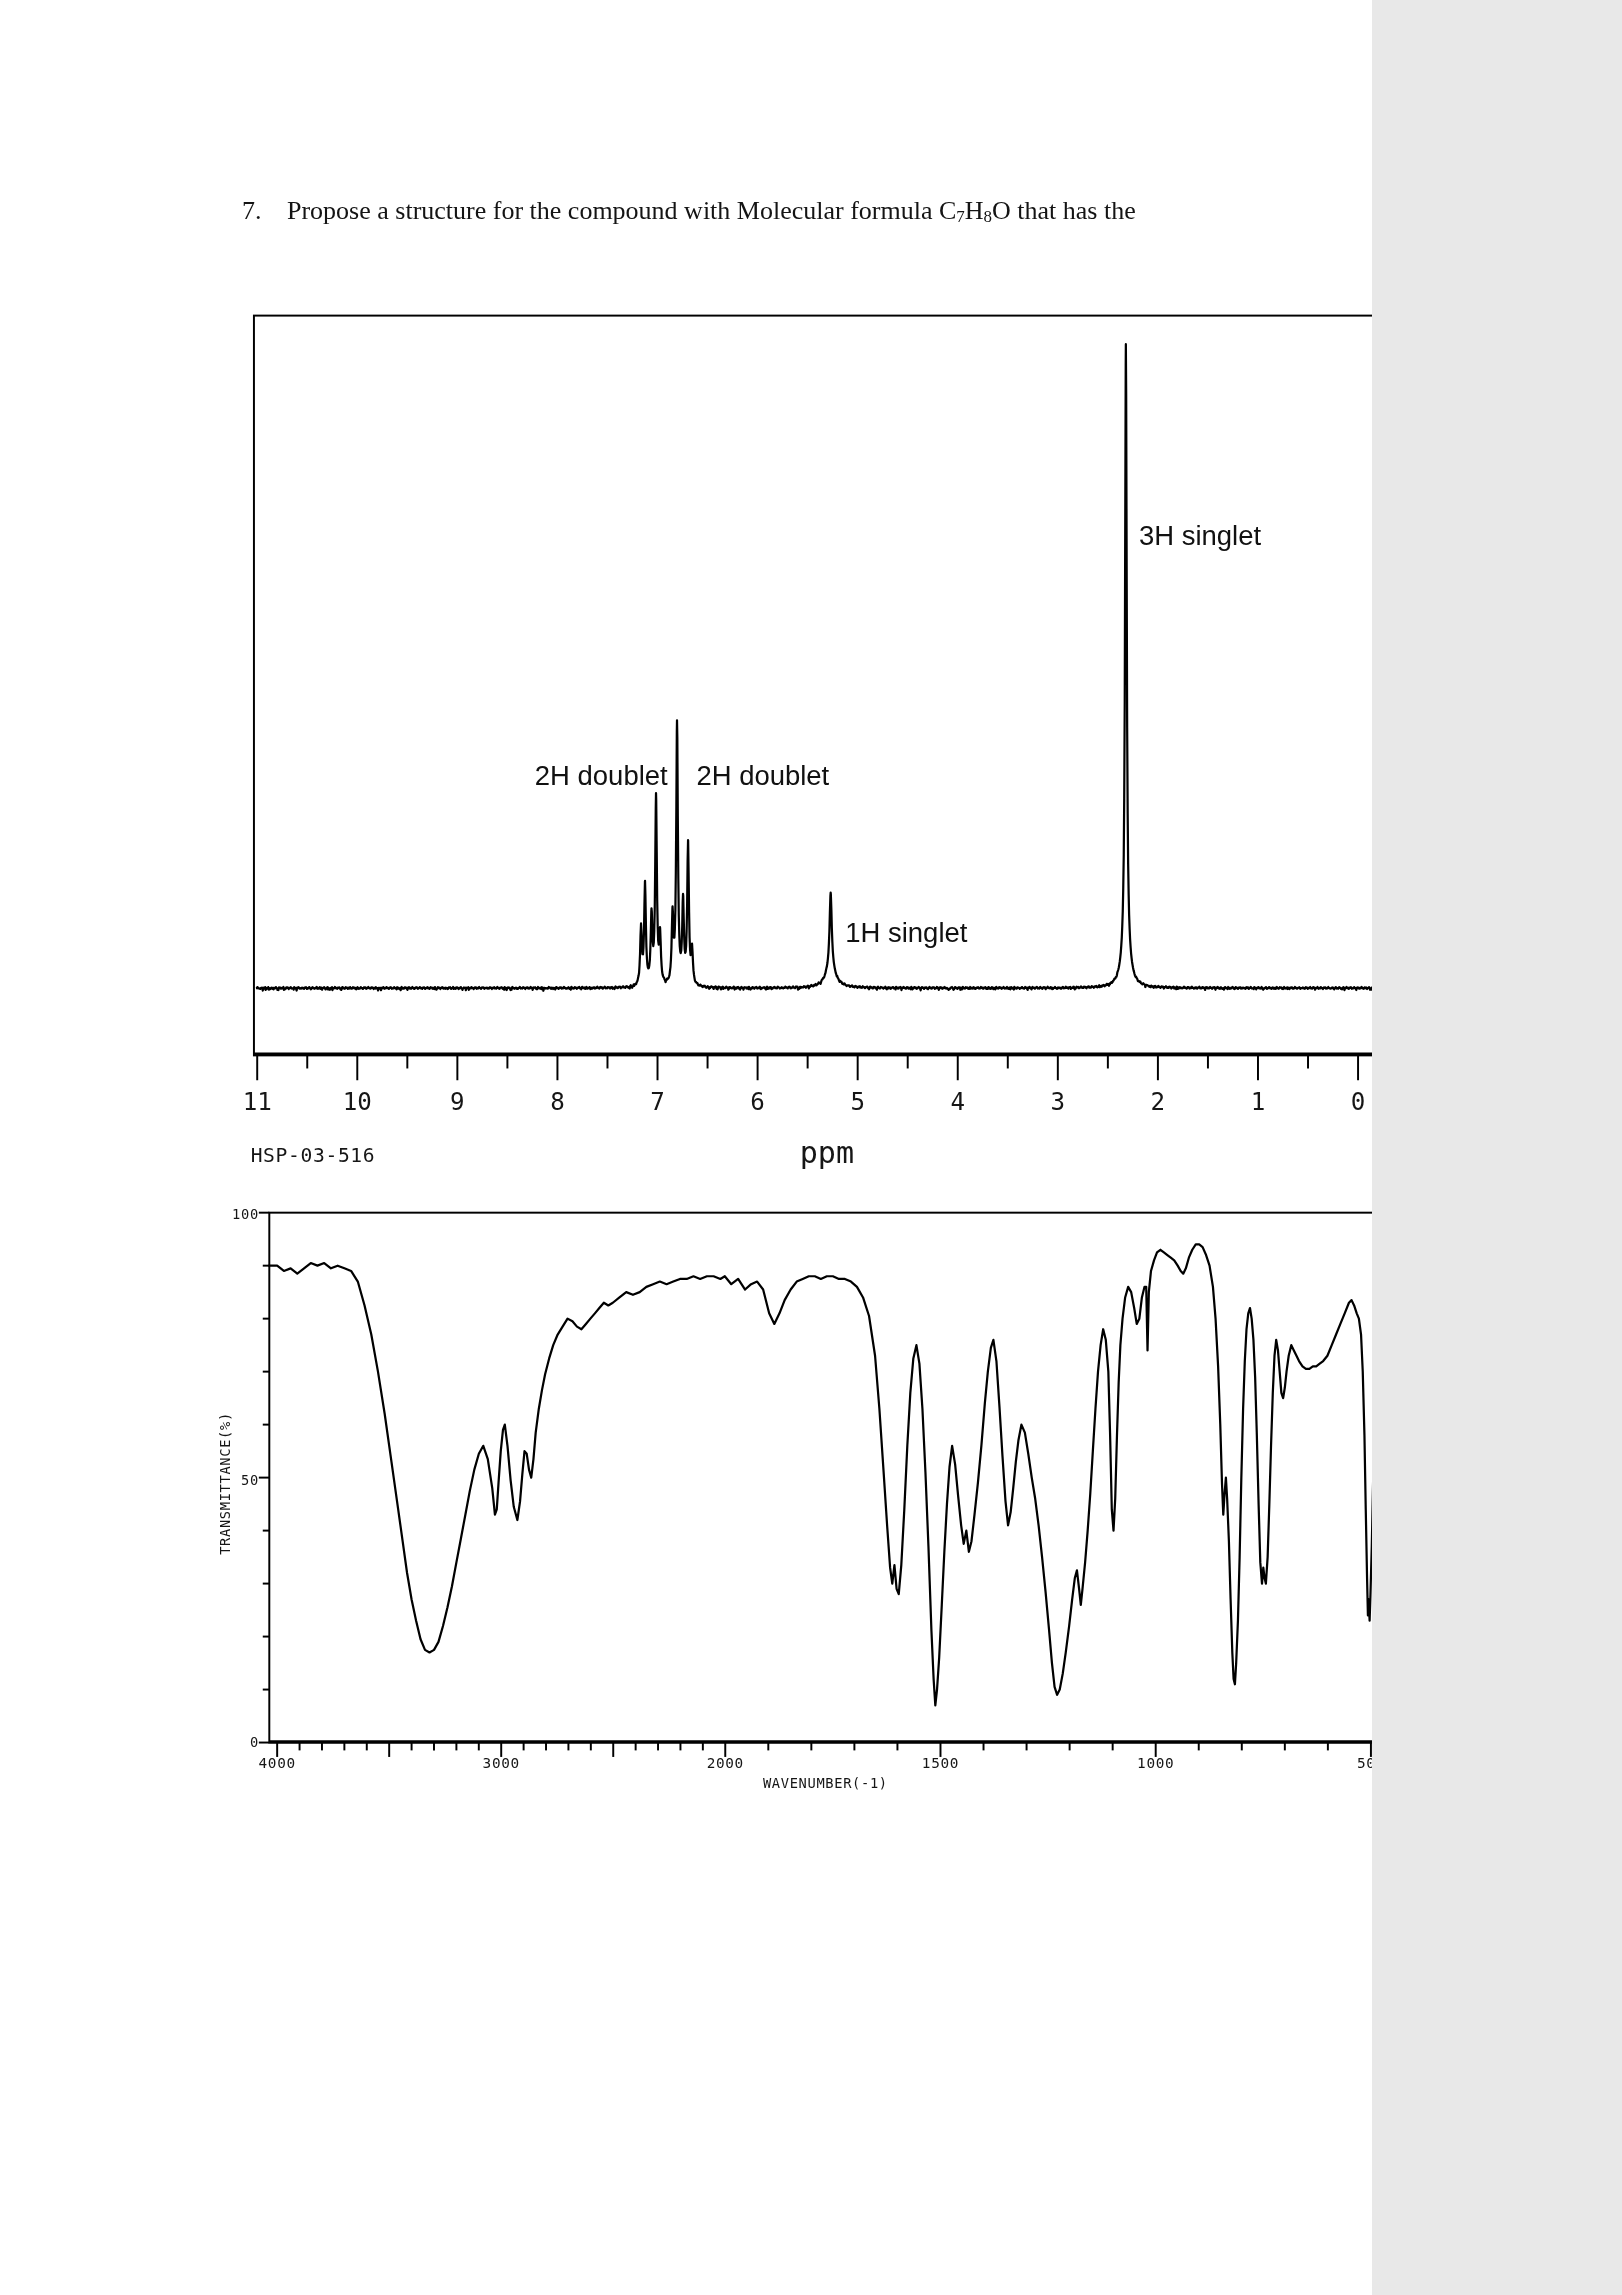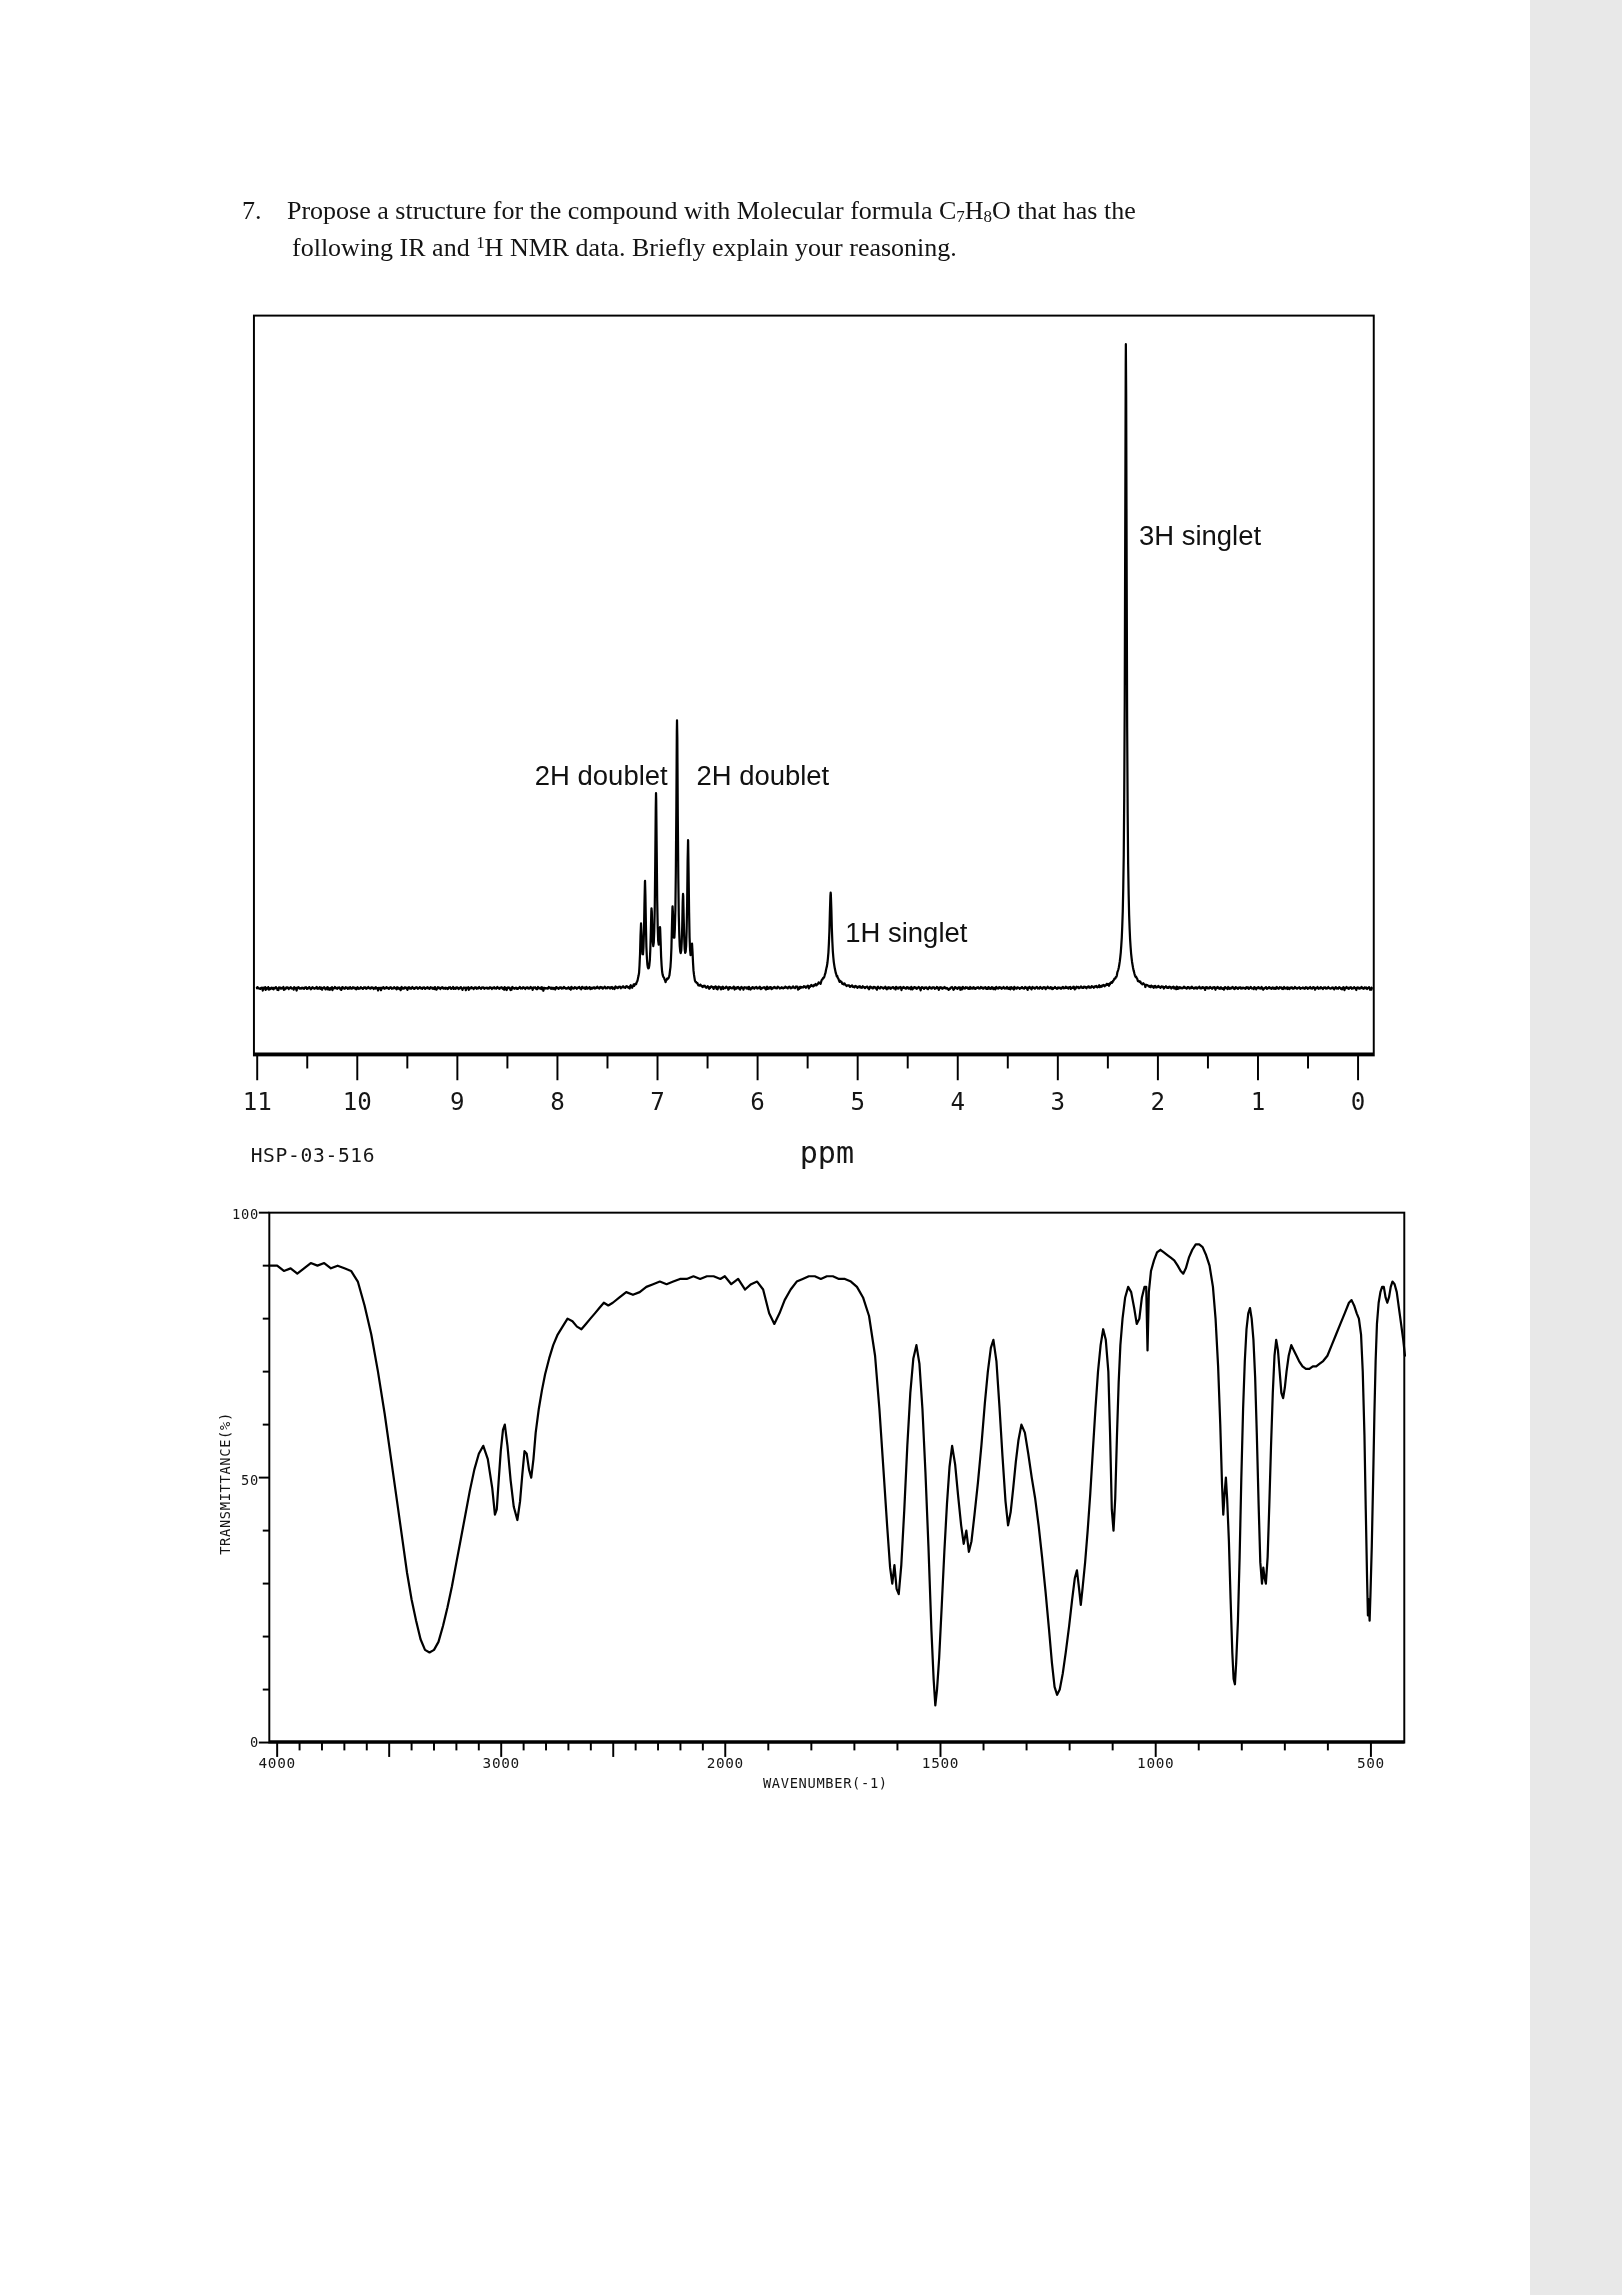--- a/index.html
+++ b/index.html
@@ -1,18 +1,18 @@
 <!DOCTYPE html>
 <html style="font-size:10.5px"><head>
 <meta charset="utf-8">
 <style>
   html,body{margin:0;padding:0;background:#e8e8e8;}
   .page{
     position:relative;
-    width:1530px;height:2295px;
+    width:1372px;height:2295px;
     background:#ffffff;
     font-family:"Liberation Serif",serif;
     color:#111;
     overflow:hidden;
   }
   .title-line{
     position:absolute;
     font-size:26px;
     white-space:nowrap;
     color:#141414;
@@ -29,23 +29,20 @@
   .mono46{font-family:"DejaVu Sans Mono",monospace;font-size:46px;}
   .ann{font-family:"Liberation Sans",sans-serif;font-size:42px;fill:#111;}
 </style>
 </head>
 <body>
 
 <div class="page">
 
   <div class="title-line" style="left:242px;top:196px;">
     <span class="qnum">7.</span><span>Propose a structure for the compound with Molecular formula C</span><span class="sub">7</span><span>H</span><span class="sub">8</span><span>O that has the</span>
-  </div>
-  <div class="title-line" style="left:292px;top:233px;">
-    <span>following IR and </span><span class="sup">1</span><span>H NMR data. Briefly explain your reasoning.</span>
   </div>
 
   <svg id="nmr-svg" style="left:216px;top:301px;" width="1197" height="890" viewBox="330 460 1830 1360">
       <rect x="388" y="482" width="1712" height="1131" fill="none" stroke="#000" stroke-width="3"></rect>
       <line x1="388" y1="1611" x2="2100" y2="1611" stroke="#000" stroke-width="5"></line>
       <line x1="393" y1="1613" x2="393" y2="1651" stroke="#000" stroke-width="3"></line>
       <text x="393" y="1697" text-anchor="middle" class="mono37">11</text>
       <line x1="546" y1="1613" x2="546" y2="1651" stroke="#000" stroke-width="3"></line>
       <text x="546" y="1697" text-anchor="middle" class="mono37">10</text>
       <line x1="699" y1="1613" x2="699" y2="1651" stroke="#000" stroke-width="3"></line>

